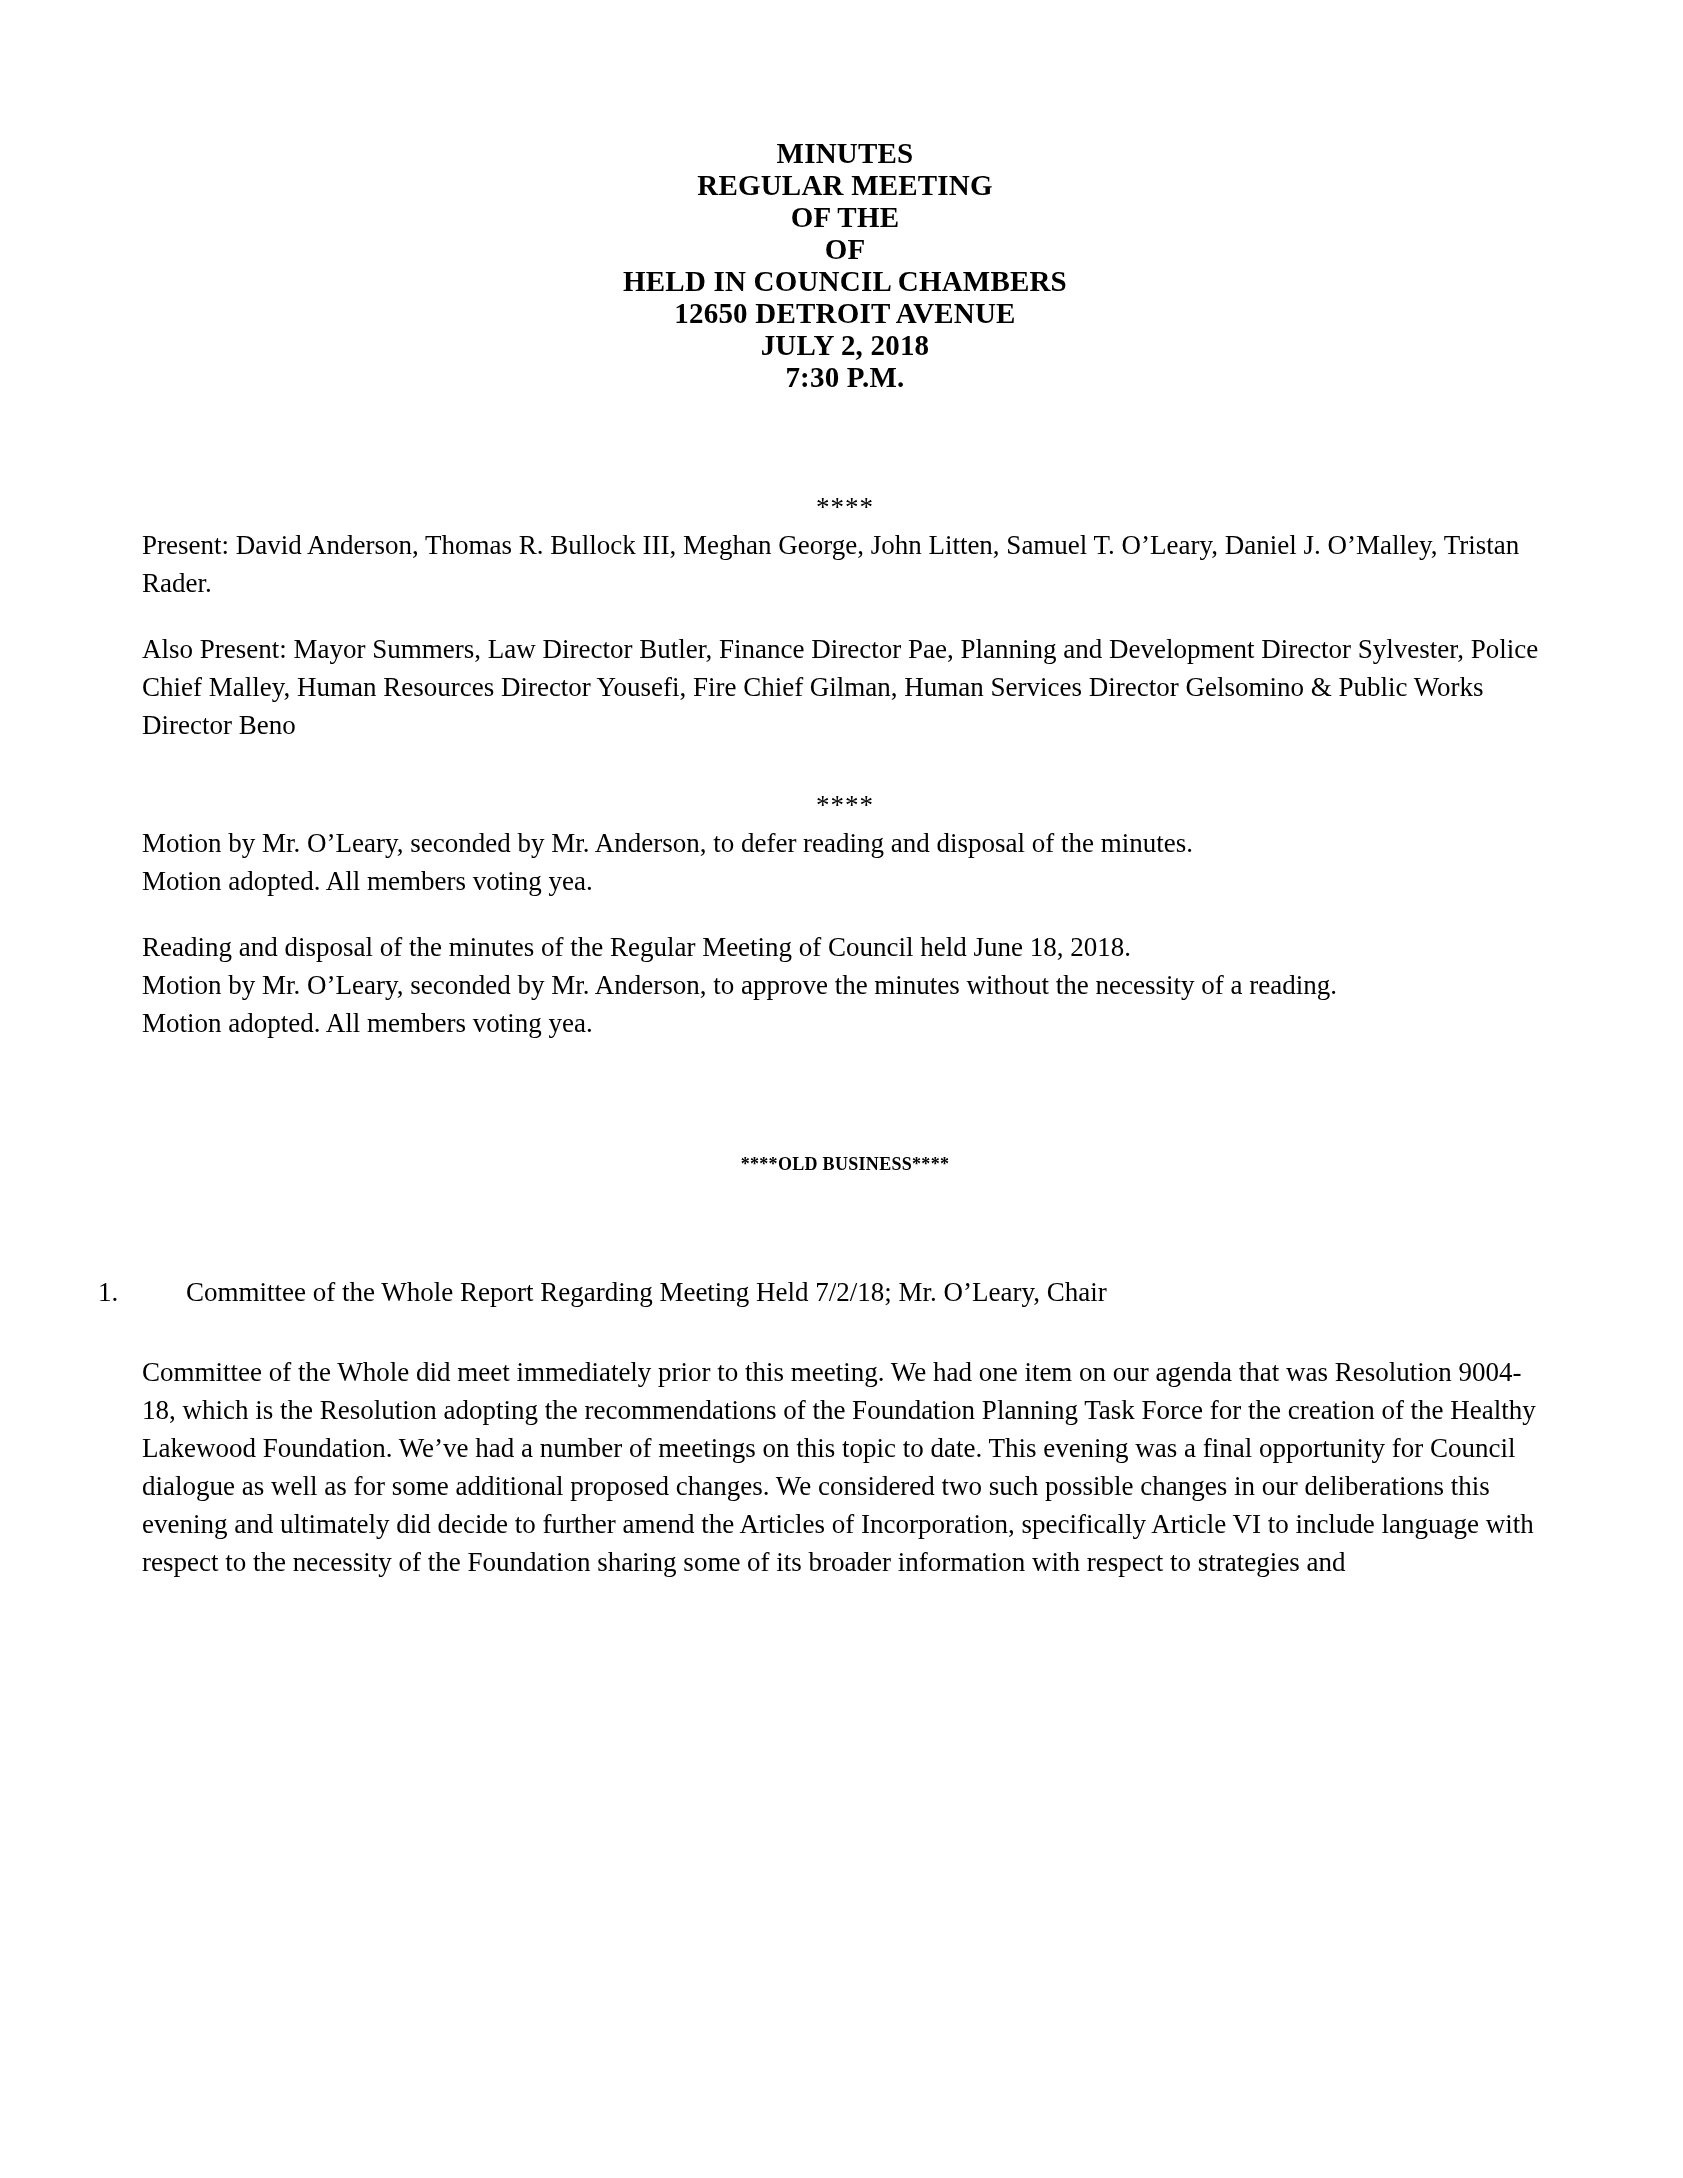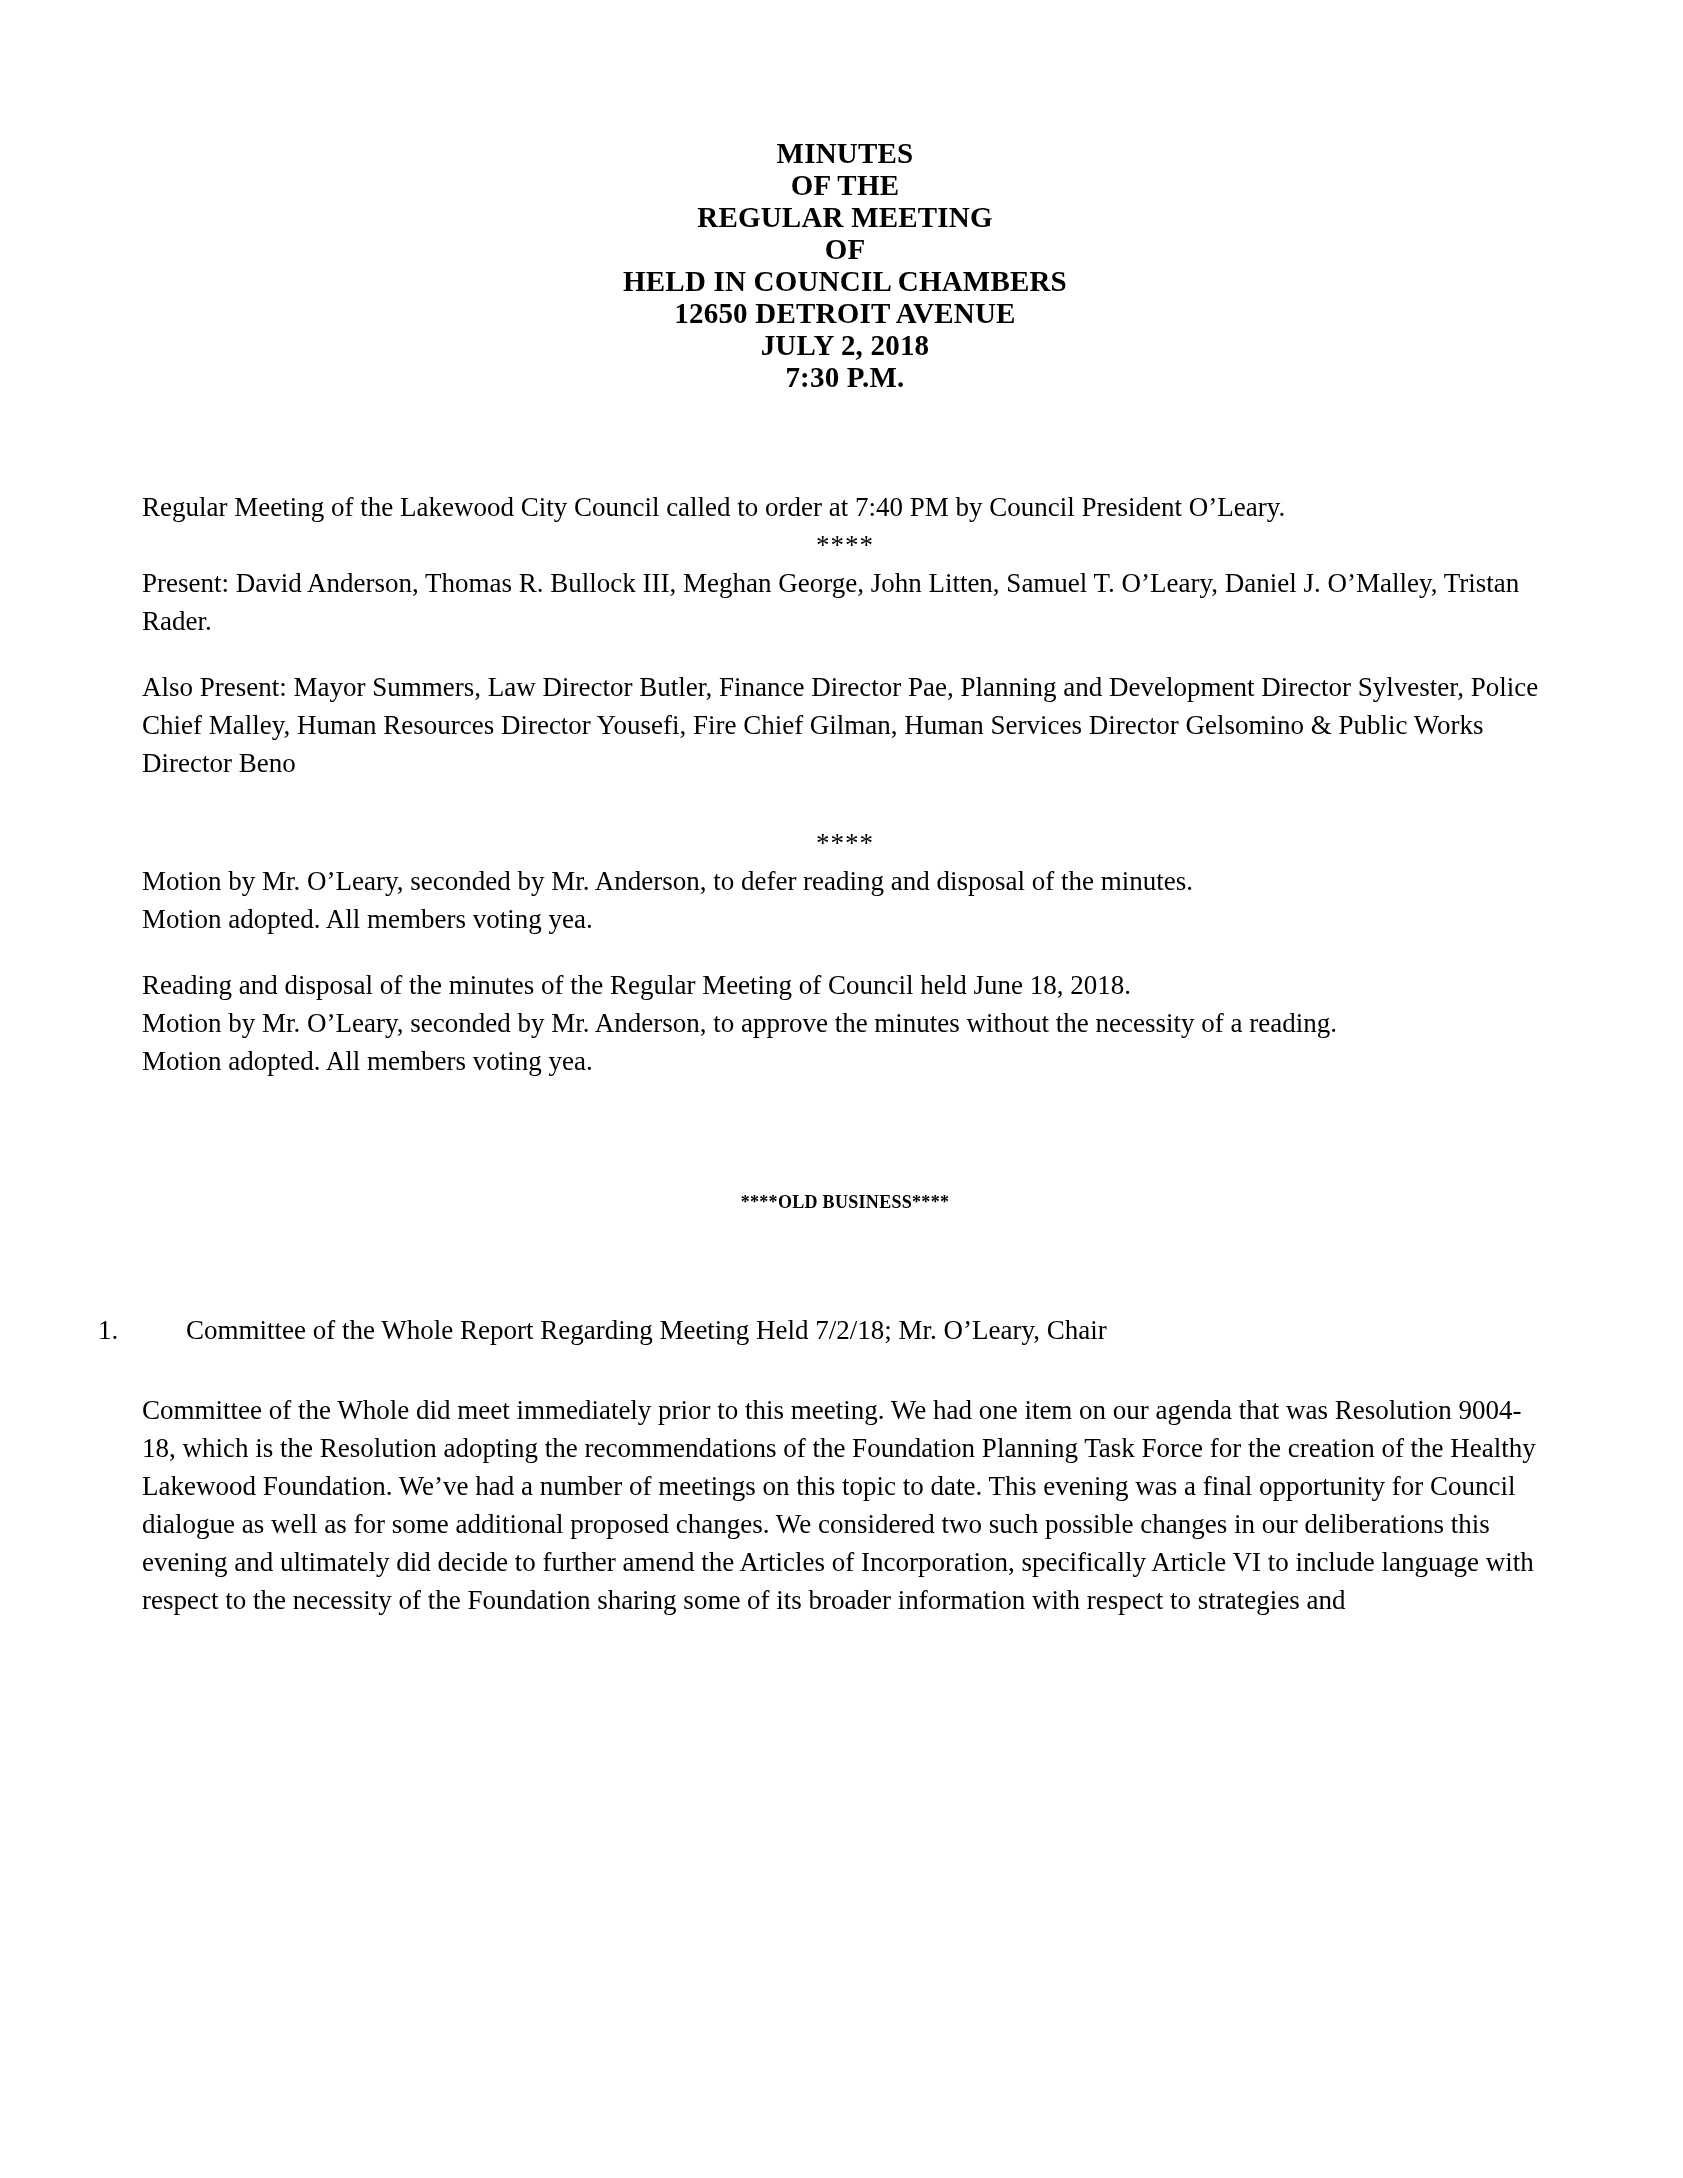--- a/index.html
+++ b/index.html
@@ -93,35 +93,34 @@
   }
 </style>
 </head>
 <body>
 
 <div class="page">
   <div class="content">
 
     <div class="title-block">
       <div class="title-line">MINUTES</div>
+      <div class="title-line">REGULAR MEETING</div>
       <div class="title-line">OF THE</div>
-      <div class="title-line">REGULAR MEETING</div>
       <div class="title-line">OF</div>
       <div class="title-line">HELD IN COUNCIL CHAMBERS</div>
       <div class="title-line">12650 DETROIT AVENUE</div>
       <div class="title-line">JULY 2, 2018</div>
       <div class="title-line">7:30 P.M.</div>
     </div>
 
     <div class="gap-xl"></div>
     <div style="height:26px"></div>
 
     <div class="body-block">
 
-      <p class="para">Regular Meeting of the Lakewood City Council called to order at 7:40 PM by Council President O’Leary.</p>
 
       <div class="sep">****</div>
 
       <p class="para">Present: David Anderson, Thomas R. Bullock III, Meghan George, John Litten, Samuel T. O’Leary, Daniel J. O’Malley, Tristan Rader.</p>
 
       <div class="gap-md"></div>
 
       <p class="para">Also Present:  Mayor Summers, Law Director Butler, Finance Director Pae, Planning and Development Director Sylvester, Police Chief Malley, Human Resources Director Yousefi, Fire Chief Gilman, Human Services Director Gelsomino &amp; Public Works Director Beno</p>
 
       <div class="gap-lg"></div>

